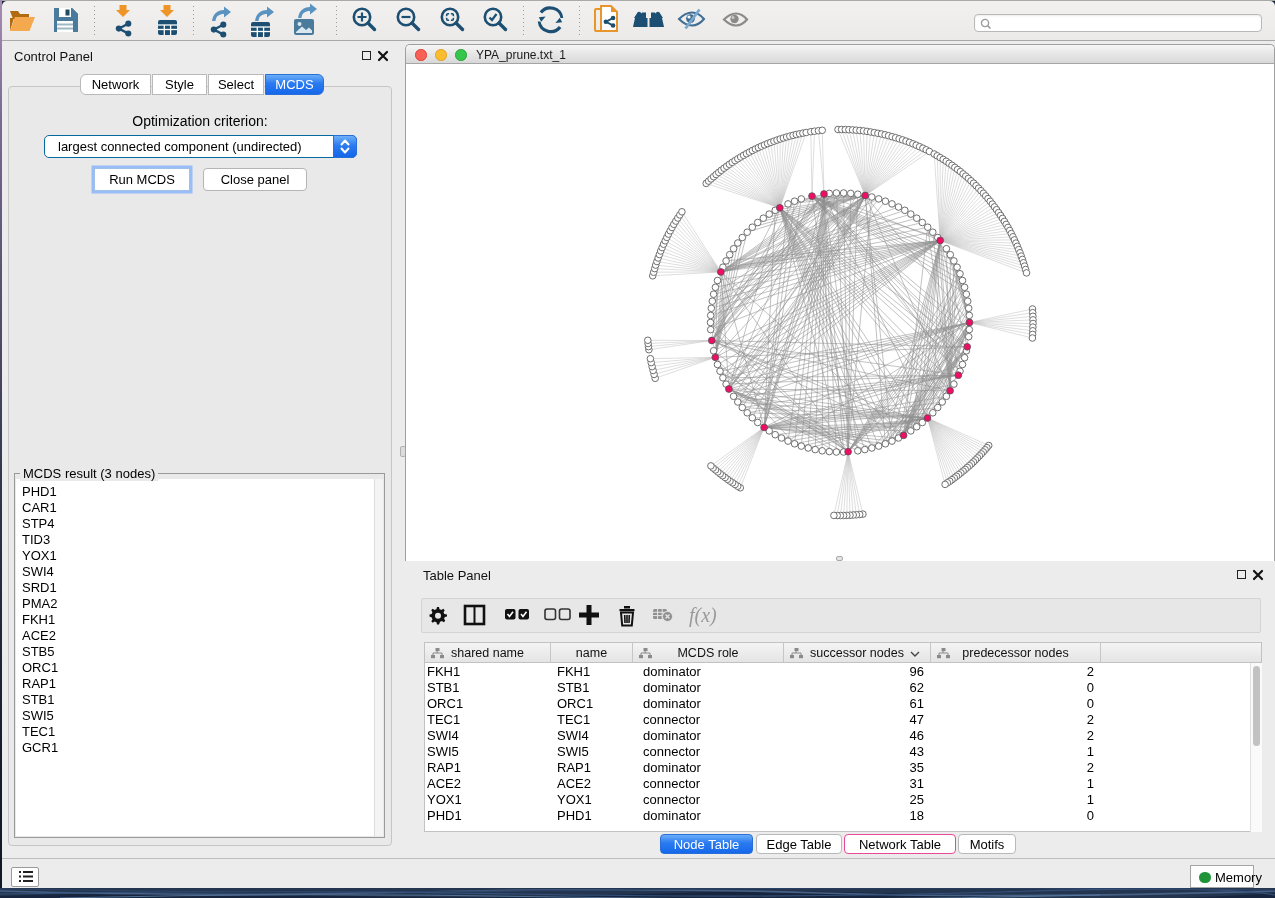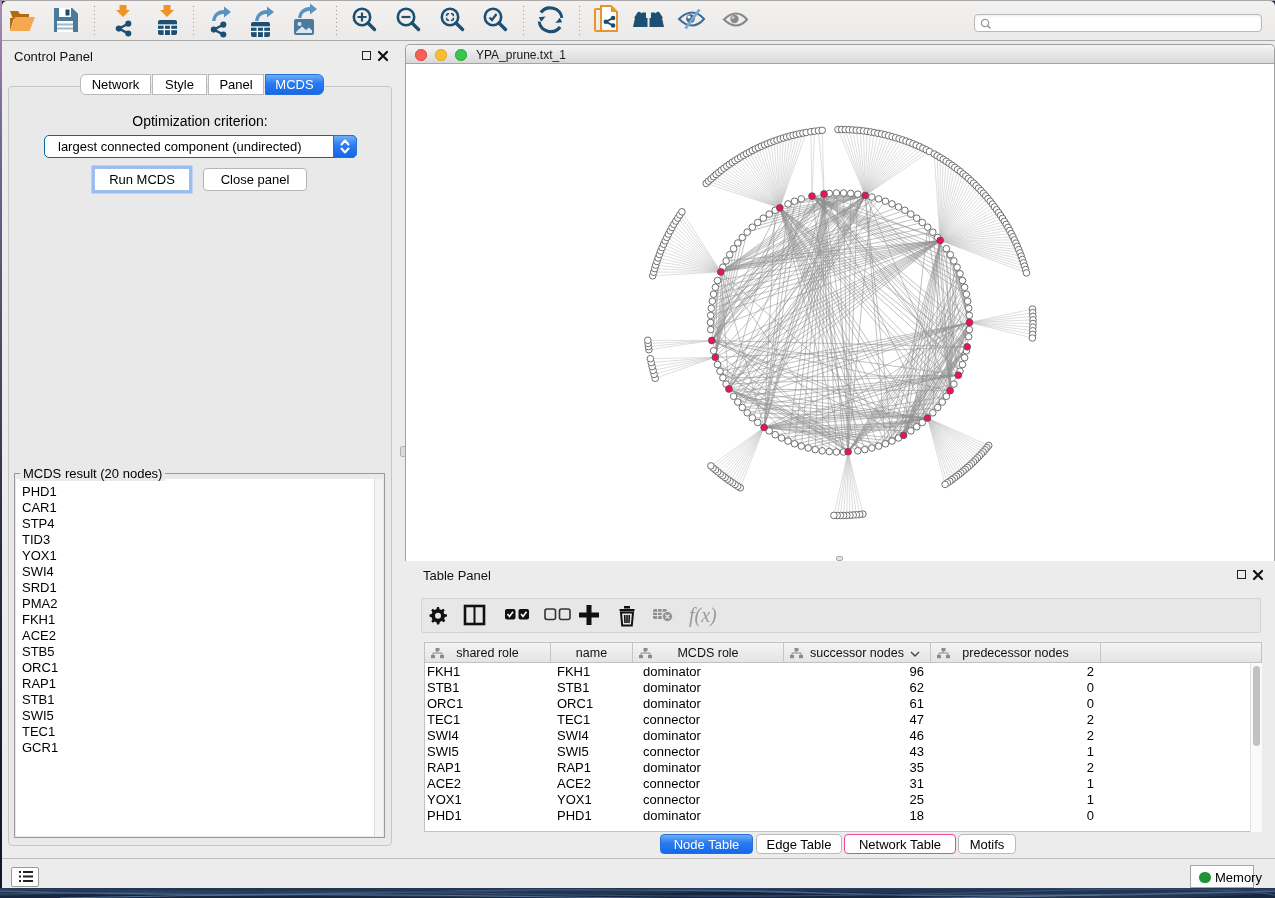--- a/index.html
+++ b/index.html
@@ -185,21 +185,21 @@
 <div class="abs" style="left:14px;top:49px;font-size:13px;color:#111;">Control Panel</div>
 <div class="abs" style="left:362px;top:51px;width:9px;height:9px;border:1.6px solid #222;"></div>
 <svg class="abs" style="left:377px;top:50px;" width="12" height="12" viewBox="0 0 12 12">
  <path d="M2,2 L10,10 M10,2 L2,10" stroke="#111" stroke-width="2.2" stroke-linecap="round"></path>
 </svg>
 
 <div class="abs" style="left:8px;top:86px;width:384px;height:760px;background:#e9e9e9;border:1px solid #c6c6c6;border-radius:4px;"></div>
 
 <div class="abs" style="left:80px;top:74px;width:71px;height:21px;background:#fff;color:#000;border:1px solid #b9b9b9;border-radius:6px 0 0 6px;font-size:13px;display:flex;align-items:center;justify-content:center;">Network</div>
 <div class="abs" style="left:152px;top:74px;width:55px;height:21px;background:#fff;color:#000;border:1px solid #b9b9b9;border-radius:0;font-size:13px;display:flex;align-items:center;justify-content:center;">Style</div>
-<div class="abs" style="left:208px;top:74px;width:56px;height:21px;background:#fff;color:#000;border:1px solid #b9b9b9;border-radius:0;font-size:13px;display:flex;align-items:center;justify-content:center;">Panel</div>
+<div class="abs" style="left:208px;top:74px;width:56px;height:21px;background:#fff;color:#000;border:1px solid #b9b9b9;border-radius:0;font-size:13px;display:flex;align-items:center;justify-content:center;">Select</div>
 <div class="abs" style="left:265px;top:74px;width:59px;height:21px;background:linear-gradient(#6aaef8,#2a7af0 45%,#1568ea);color:#fff;border:1px solid #2a6fd8;border-radius:0 6px 6px 0;font-size:13px;display:flex;align-items:center;justify-content:center;">MCDS</div>
 
 <div class="abs" style="left:0;top:113px;width:400px;text-align:center;font-size:14px;color:#000;">Optimization criterion:</div>
 <div class="abs" style="left:44px;top:135px;width:313px;height:23px;background:#fff;border:1px solid #0369a1;border-radius:5px;">
   <div style="position:absolute;left:13px;top:3px;font-size:13px;color:#000;">largest connected component (undirected)</div>
   <div style="position:absolute;right:-1px;top:-1px;width:24px;height:23px;border-radius:0 5px 5px 0;background:linear-gradient(#6db0f9,#2c7bf0 45%,#1566e8);border:1px solid #2a6fd8;">
    <svg width="22" height="21" viewBox="0 0 22 21">
         <path d="M7.5,8.5 L11,4.5 L14.5,8.5 M7.5,12.5 L11,16.5 L14.5,12.5" stroke="#fff" stroke-width="2" fill="none" stroke-linecap="round" stroke-linejoin="round"></path>
       </svg>
   </div>
@@ -223,21 +223,21 @@
       <div style="height:16px;line-height:16px;">STB5</div>
       <div style="height:16px;line-height:16px;">ORC1</div>
       <div style="height:16px;line-height:16px;">RAP1</div>
       <div style="height:16px;line-height:16px;">STB1</div>
       <div style="height:16px;line-height:16px;">SWI5</div>
       <div style="height:16px;line-height:16px;">TEC1</div>
       <div style="height:16px;line-height:16px;">GCR1</div>
     </div>
   <div style="position:absolute;right:0px;top:0px;width:9px;height:357px;background:#f4f4f4;border-left:1px solid #dcdcdc;"></div>
 </div>
-<div class="abs" style="left:20px;top:466px;background:#e9e9e9;padding:0 3px;font-size:13px;color:#000;">MCDS result (20 nodes)</div>
+<div class="abs" style="left:20px;top:466px;background:#e9e9e9;padding:0 3px;font-size:13px;color:#000;">MCDS result (3 nodes)</div>
 
 <div class="abs" style="left:400px;top:41px;width:5px;height:817px;background:#ececec;"></div>
 <div class="abs" style="left:400px;top:446px;width:6px;height:11px;background:#dcdcdc;border:1px solid #b2b2b2;border-radius:2px;"></div>
 
 <div class="abs" style="left:405px;top:44px;width:870px;height:517px;background:#fff;border:1px solid #9f9f9f;border-radius:5px 5px 0 0;border-bottom:none;">
   <div style="position:absolute;left:0;top:0;width:100%;height:19px;background:linear-gradient(#f5f5f5,#d8d8d8);border-bottom:1px solid #a5a5a5;border-radius:5px 5px 0 0;"></div>
   <div style="position:absolute;left:9px;top:4px;width:11.5px;height:11.5px;border-radius:50%;background:#f96156;border:0.5px solid #dd3d34;"></div>
   <div style="position:absolute;left:29px;top:4px;width:11.5px;height:11.5px;border-radius:50%;background:#fbbd2e;border:0.5px solid #e0a023;"></div>
   <div style="position:absolute;left:49px;top:4px;width:11.5px;height:11.5px;border-radius:50%;background:#36c64b;border:0.5px solid #24a436;"></div>
   <div style="position:absolute;left:0;top:3px;width:100%;text-align:left;font-size:12px;color:#1a1a1a;"><span style="position:relative;left:70px;">YPA_prune.txt_1</span></div>
@@ -1092,21 +1092,21 @@
 
 <div class="abs" style="left:425px;top:643px;width:126px;height:19px;border-right:1px solid #c6c6c6;">
     <svg width="13" height="11" viewBox="0 0 13 11" style="left:6px;position:absolute;top:5px;">
       <g fill="#8a8a8a">
         <rect x="4.5" y="0" width="4" height="3.2"></rect>
         <rect x="0" y="7" width="4" height="3.2"></rect>
         <rect x="9" y="7" width="4" height="3.2"></rect>
         <path d="M6,3 v2 M2,7 v-2 h9 v2" stroke="#8a8a8a" stroke-width="1" fill="none"></path>
       </g>
     </svg>
-    <div style="position:absolute;left:0;right:0;top:3px;text-align:center;font-size:12.5px;color:#111;">shared role</div>
+    <div style="position:absolute;left:0;right:0;top:3px;text-align:center;font-size:12.5px;color:#111;">shared name</div>
   </div>
 <div class="abs" style="left:551px;top:643px;width:82px;height:19px;border-right:1px solid #c6c6c6;">
     <div style="position:absolute;left:0;right:0;top:3px;text-align:center;font-size:12.5px;color:#111;">name</div>
   </div>
 <div class="abs" style="left:633px;top:643px;width:151px;height:19px;border-right:1px solid #c6c6c6;">
     <svg width="13" height="11" viewBox="0 0 13 11" style="left:6px;position:absolute;top:5px;">
       <g fill="#8a8a8a">
         <rect x="4.5" y="0" width="4" height="3.2"></rect>
         <rect x="0" y="7" width="4" height="3.2"></rect>
         <rect x="9" y="7" width="4" height="3.2"></rect>

